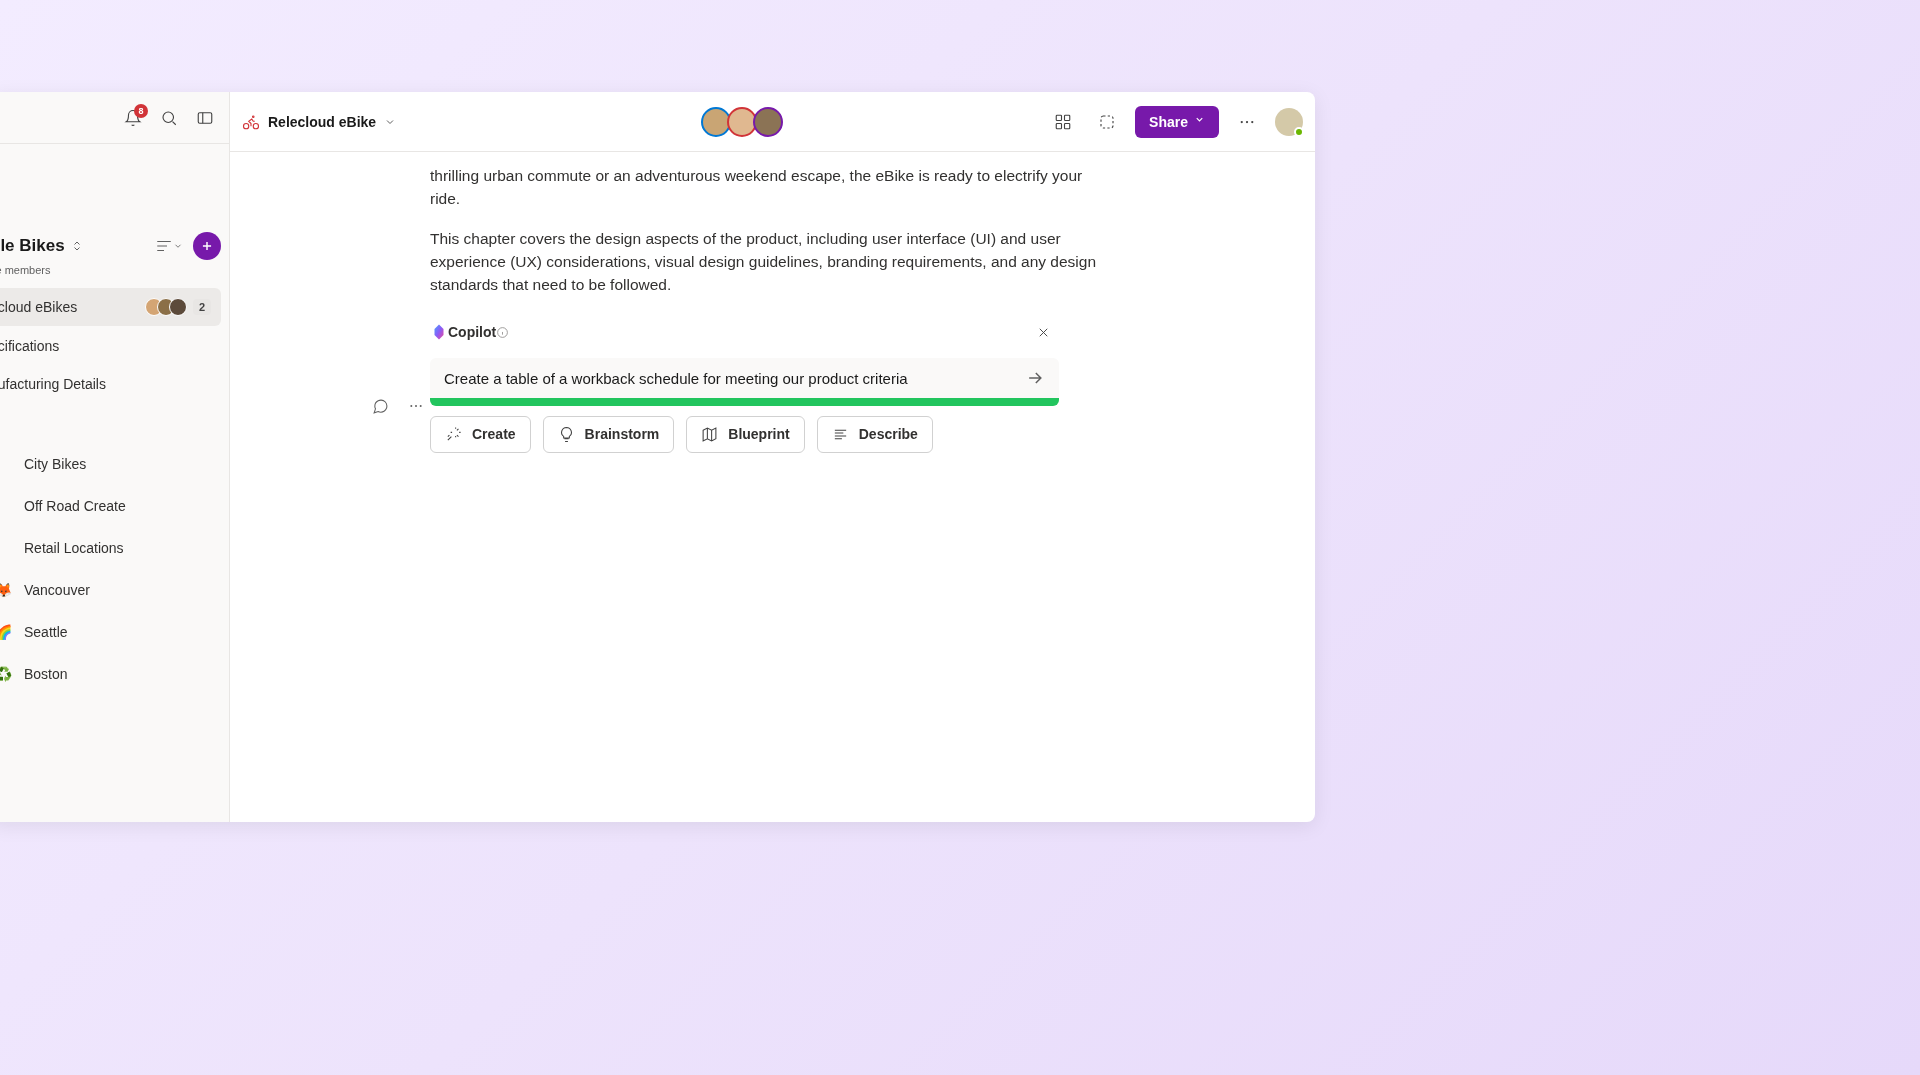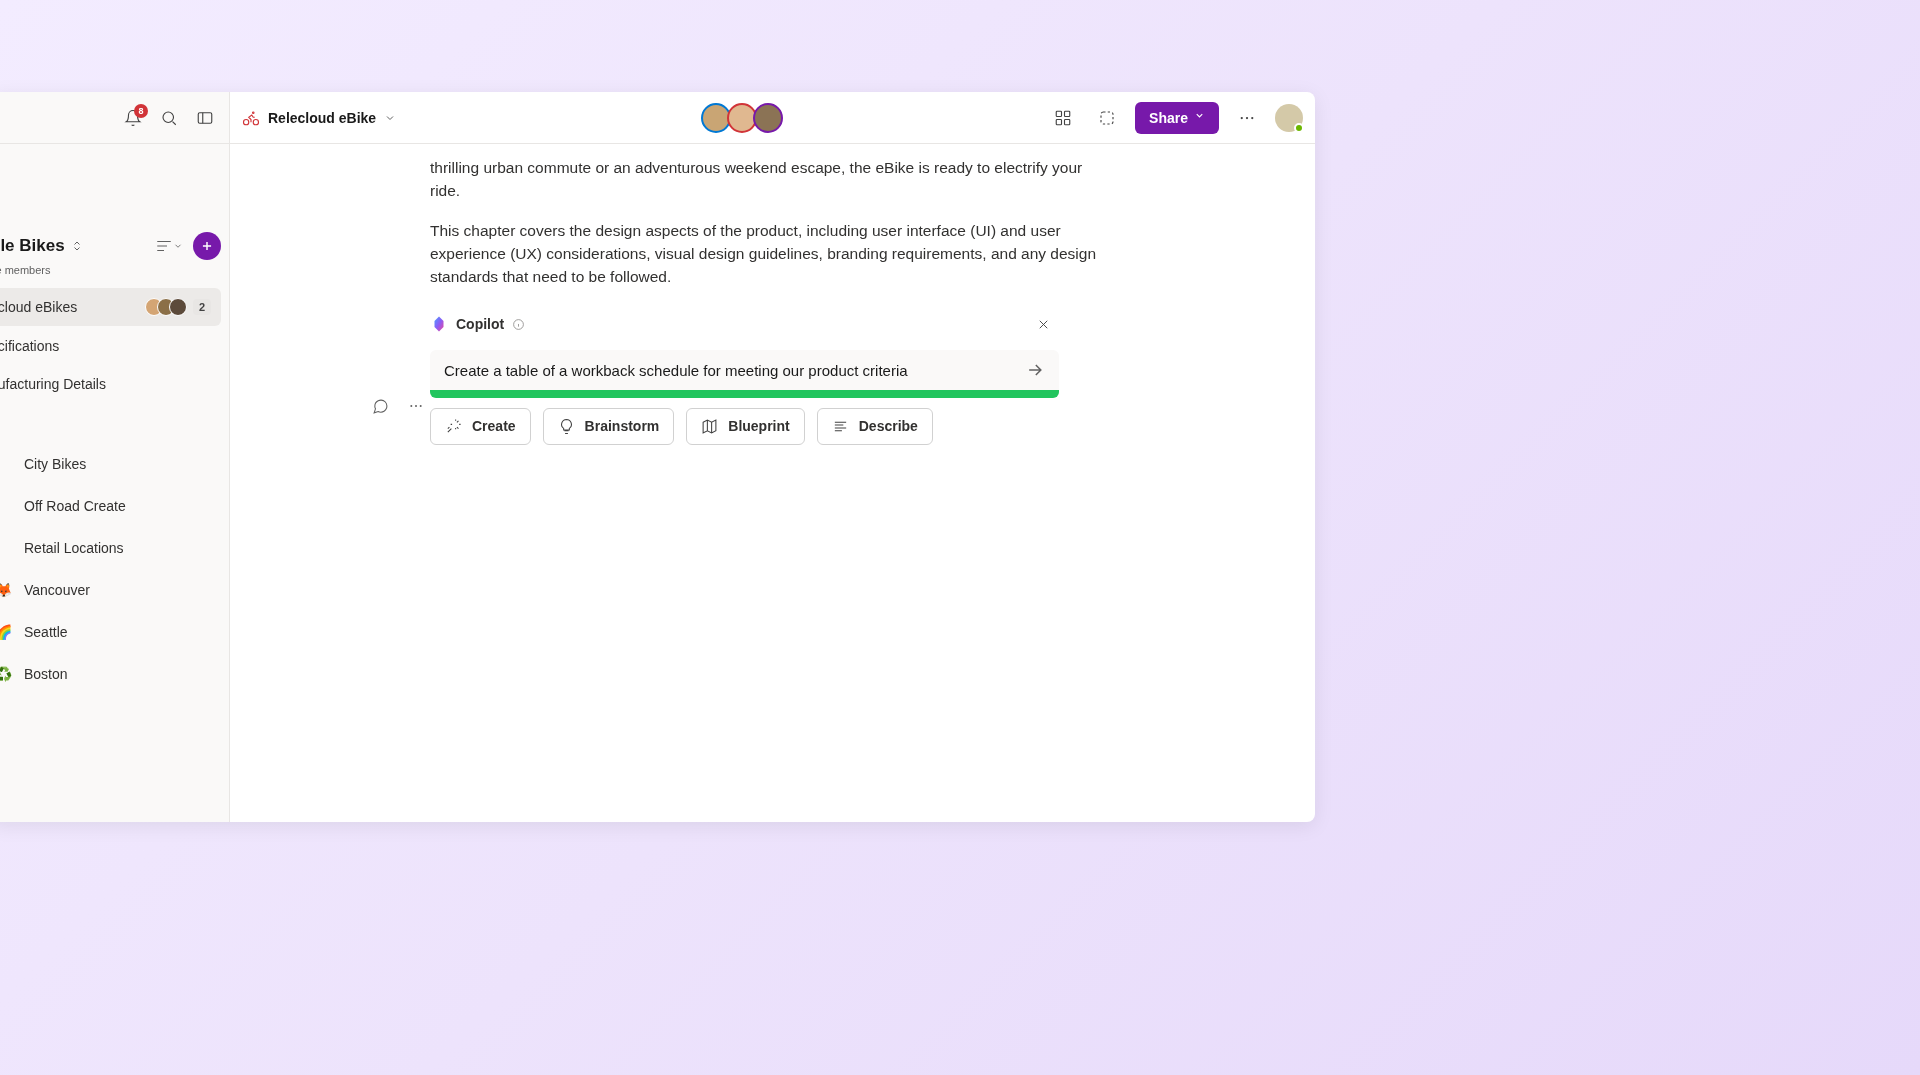--- a/index.html
+++ b/index.html
@@ -202,21 +202,21 @@
     }
     
     
     .content {
       flex: 1;
       display: flex;
       flex-direction: column;
     }
     
     .topbar {
-      height: 52px;
+      height: 60px;
       border-bottom: 1px solid #e8e6e4;
       display: flex;
       align-items: center;
       padding: 0 12px;
       gap: 12px;
     }
     .breadcrumb {
       display: flex;
       align-items: center;
       gap: 8px;
@@ -296,21 +296,20 @@
     }
     .copilot-header {
       display: flex;
       align-items: center;
       justify-content: space-between;
       padding: 4px 0 10px 0;
     }
     .copilot-title {
       display: flex;
       align-items: center;
-      gap: 8px;
       font-size: 14px;
       font-weight: 600;
       color: #323130;
     }
     .copilot-logo {
       width: 18px;
       height: 18px;
     }
     .copilot-input-wrap {
       background: #faf9f8;

